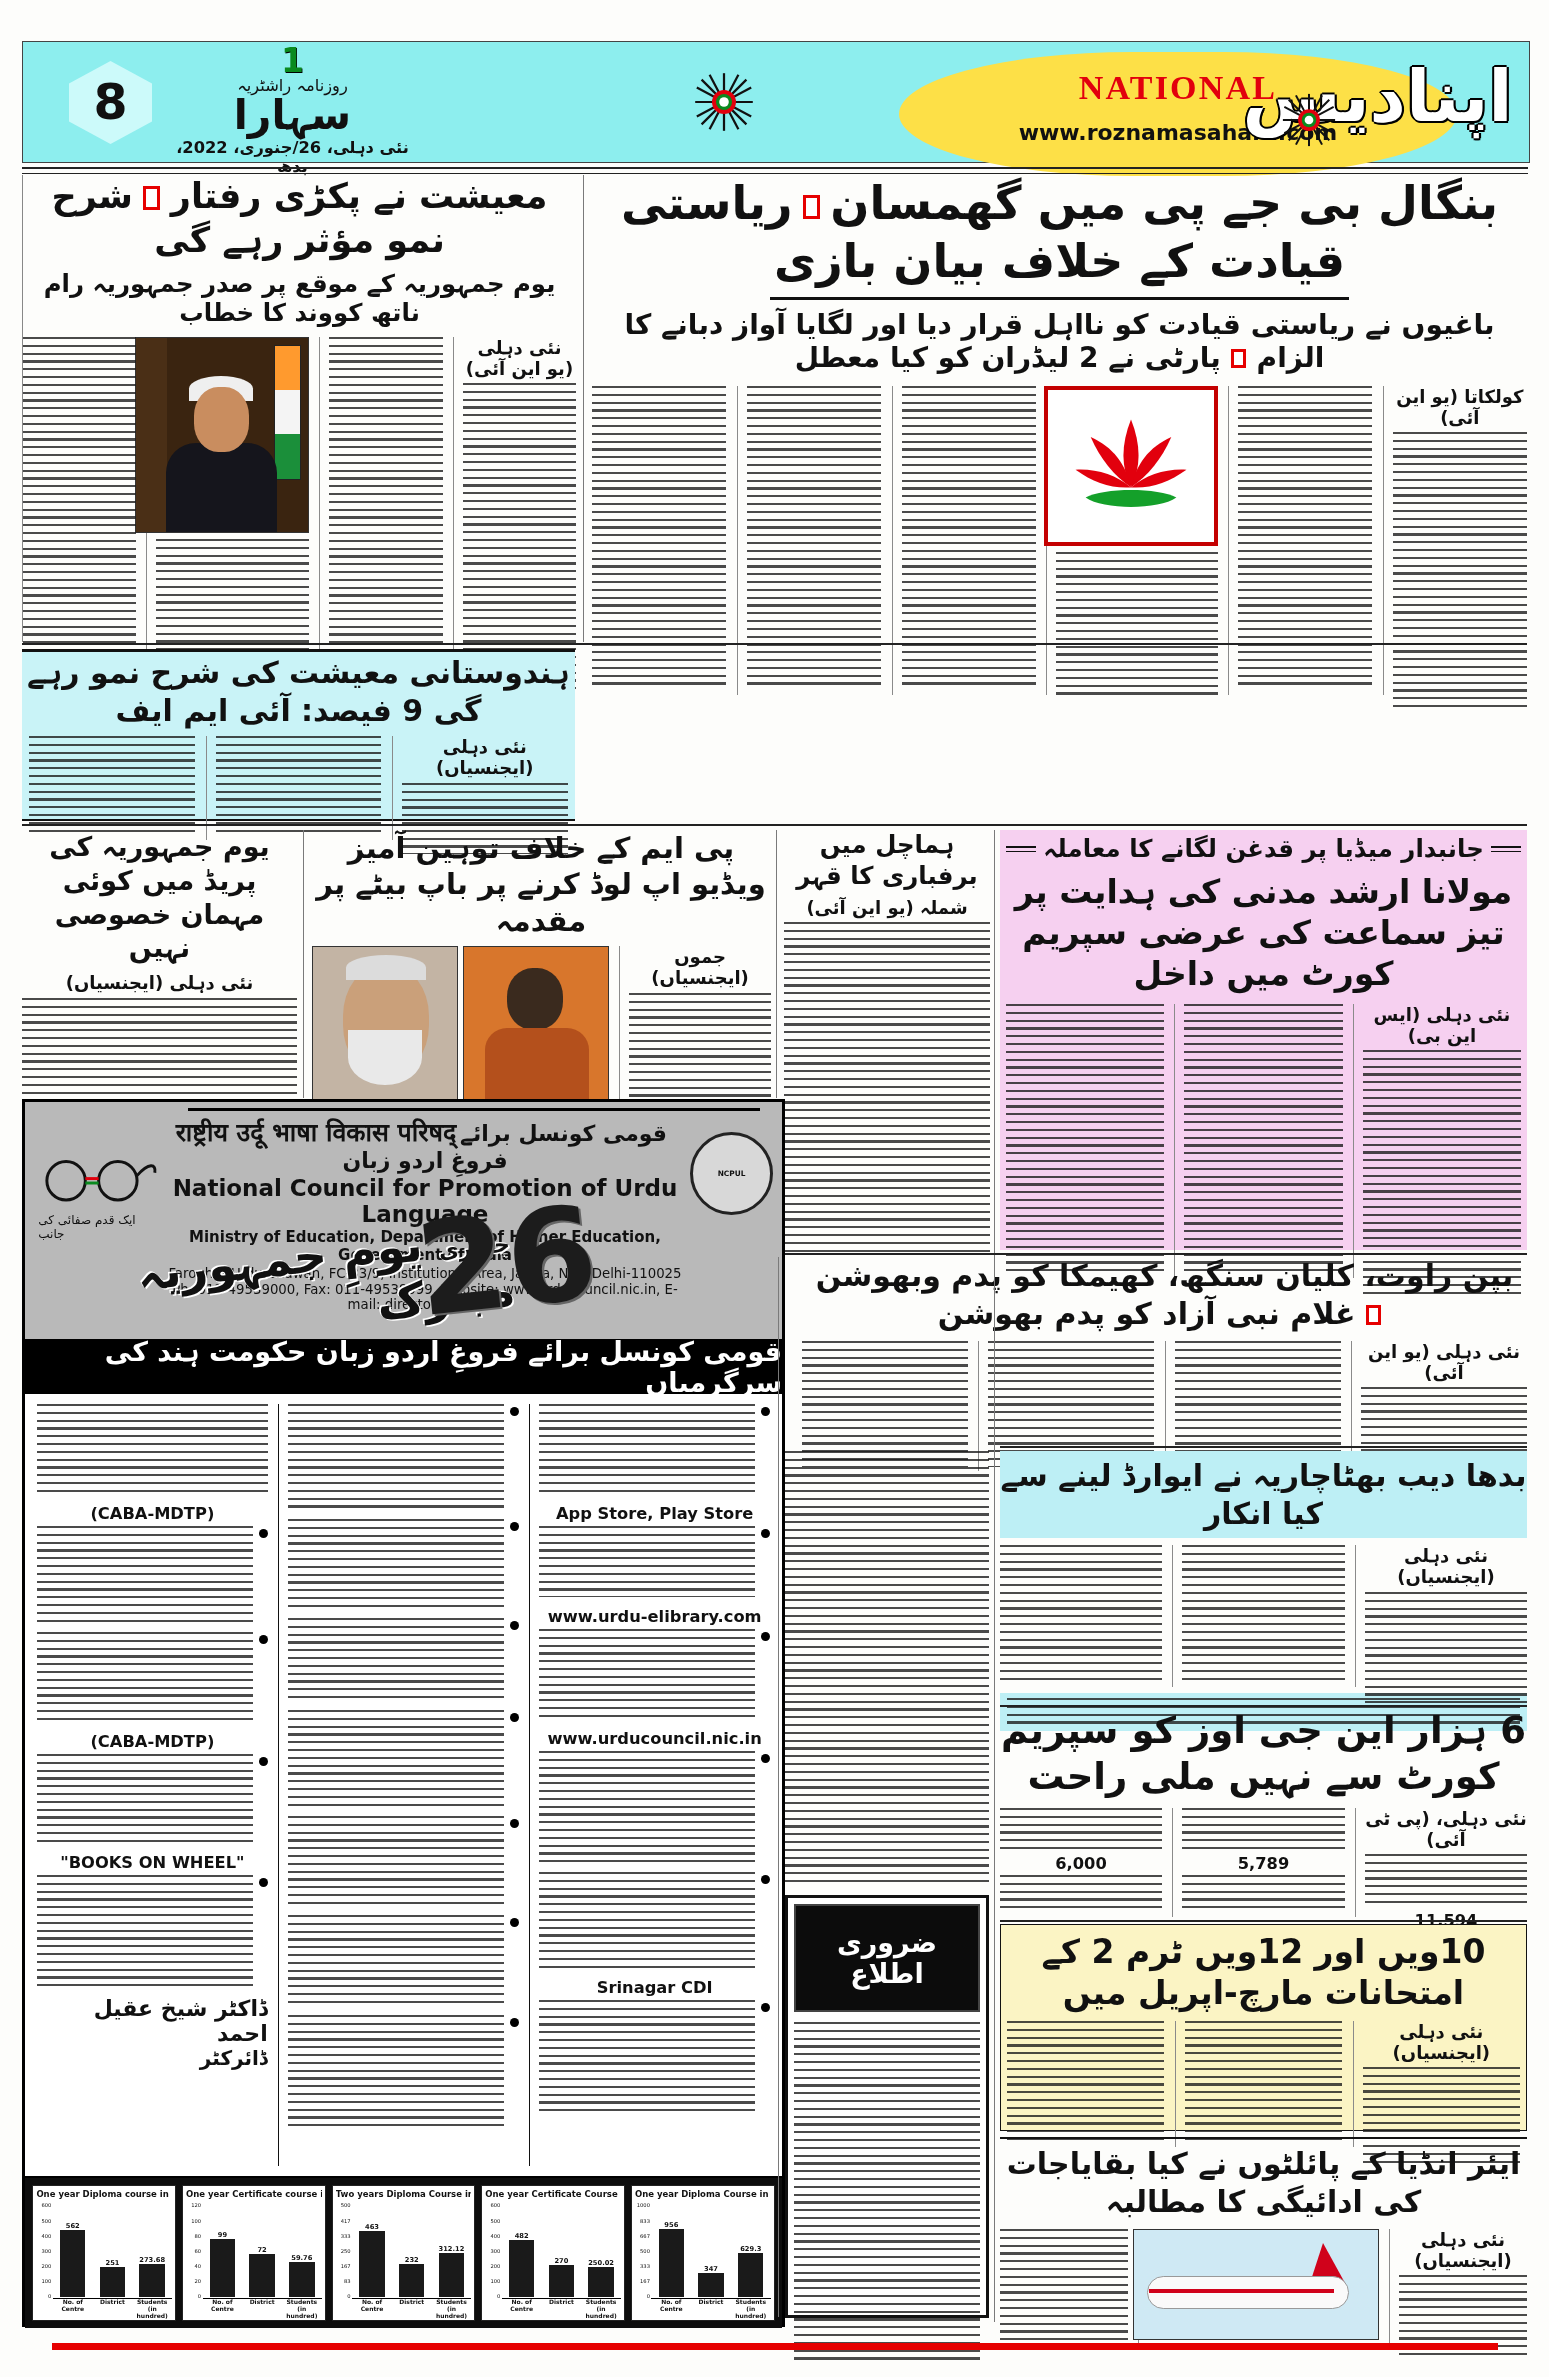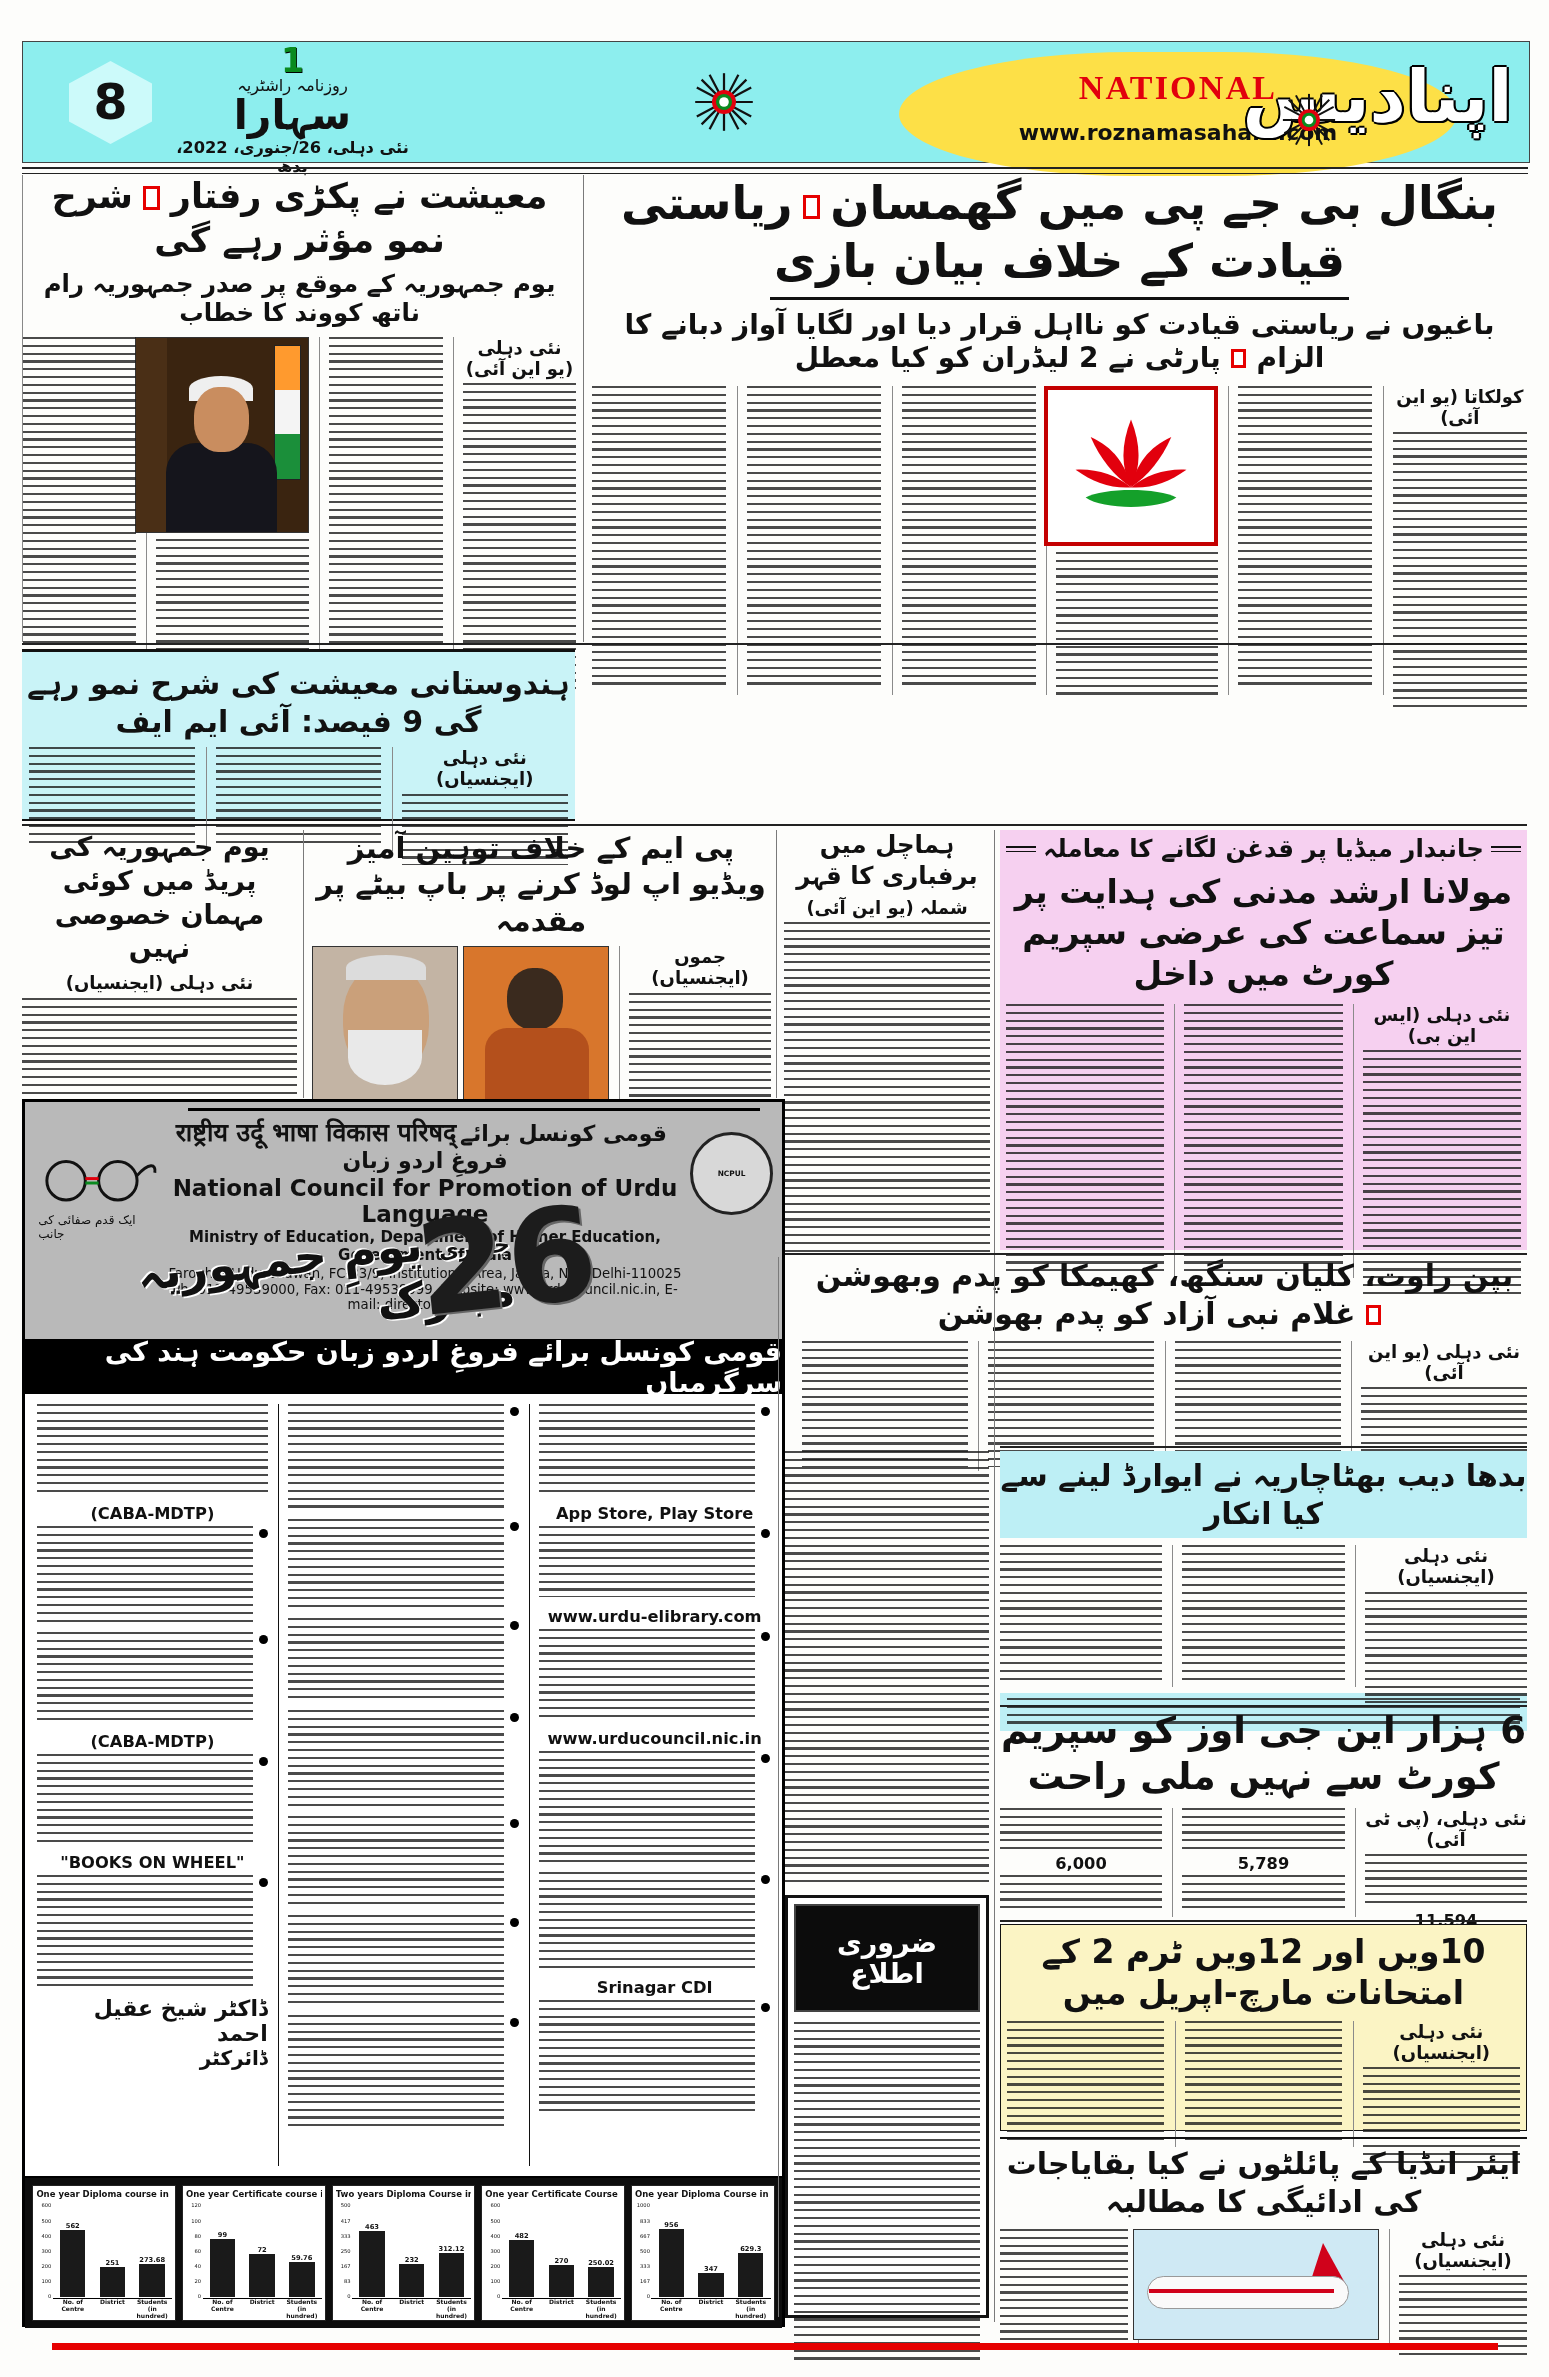--- a/index.html
+++ b/index.html
@@ -41,21 +41,21 @@
   .photo-president{width:172px;height:194px;background:linear-gradient(90deg,#4a2f16 0 18%,#3a2410 18% 100%);position:relative;border:0.7px solid #333;overflow:hidden;}
   .pp-flagpost{position:absolute;right:7.4px;top:7.4px;width:25px;height:133px;background:linear-gradient(180deg,#ff9a2e 0 33%,#f4f4f4 33% 66%,#1b8f3a 66% 100%);border:0.7px solid #222;}
   .pp-body{position:absolute;left:30px;bottom:0;width:111px;height:89px;background:#15151c;border-radius:30px 30px 0 0;}
   .pp-face{position:absolute;left:58px;top:49px;width:55px;height:65px;background:#c98d5f;border-radius:44%;}
   .pp-hair{position:absolute;left:53px;top:38px;width:64px;height:25px;background:#efefef;border-radius:50% 50% 0 0;}
   .art-bjp{left:592px;top:175px;width:935px;height:467px;}
   .art-bjp .h1{font-size:46px;}
   .art-bjp .midrule{width:62%;margin:7.4px auto;border-top:3.7px solid #111;}
   .art-bjp .s1{font-size:28px;}
   .lotusbox{width:166px;height:152px;border:4.4px solid #c40000;background:#fff;margin:0 auto 6px;display:flex;align-items:center;justify-content:center;}
-  .art-imf{left:22px;top:649px;width:553px;height:172px;background:#c9f3f7;border-top:3px solid #111;border-bottom:2.2px solid #111;padding-top:13px;box-sizing:border-box;}
+  .art-imf{left:22px;top:649px;width:553px;height:172px;background:#c9f3f7;border-top:3px solid #111;border-bottom:2.2px solid #111;padding-top:2px;box-sizing:border-box;}
   .art-imf .h1{font-size:30px;}
   .art-parade{left:22px;top:830px;width:275px;height:268px;}
   .art-parade .h1{font-size:27px;}
   .art-pmvideo{left:311px;top:830px;width:460px;height:268px;}
   .art-pmvideo .h1{font-size:29px;}
   .photos2{display:flex;gap:4.4px;}
   .ph{width:144px;height:152px;border:0.7px solid #333;position:relative;overflow:hidden;}
   .ph.orange{background:#d8762c;}
   .ph.orange .head{position:absolute;left:43px;top:21px;width:56px;height:62px;background:#3a2a1e;border-radius:46%;}
   .ph.orange .torso{position:absolute;left:21px;bottom:0;width:104px;height:71px;background:#b4501c;border-radius:22px 22px 0 0;}

